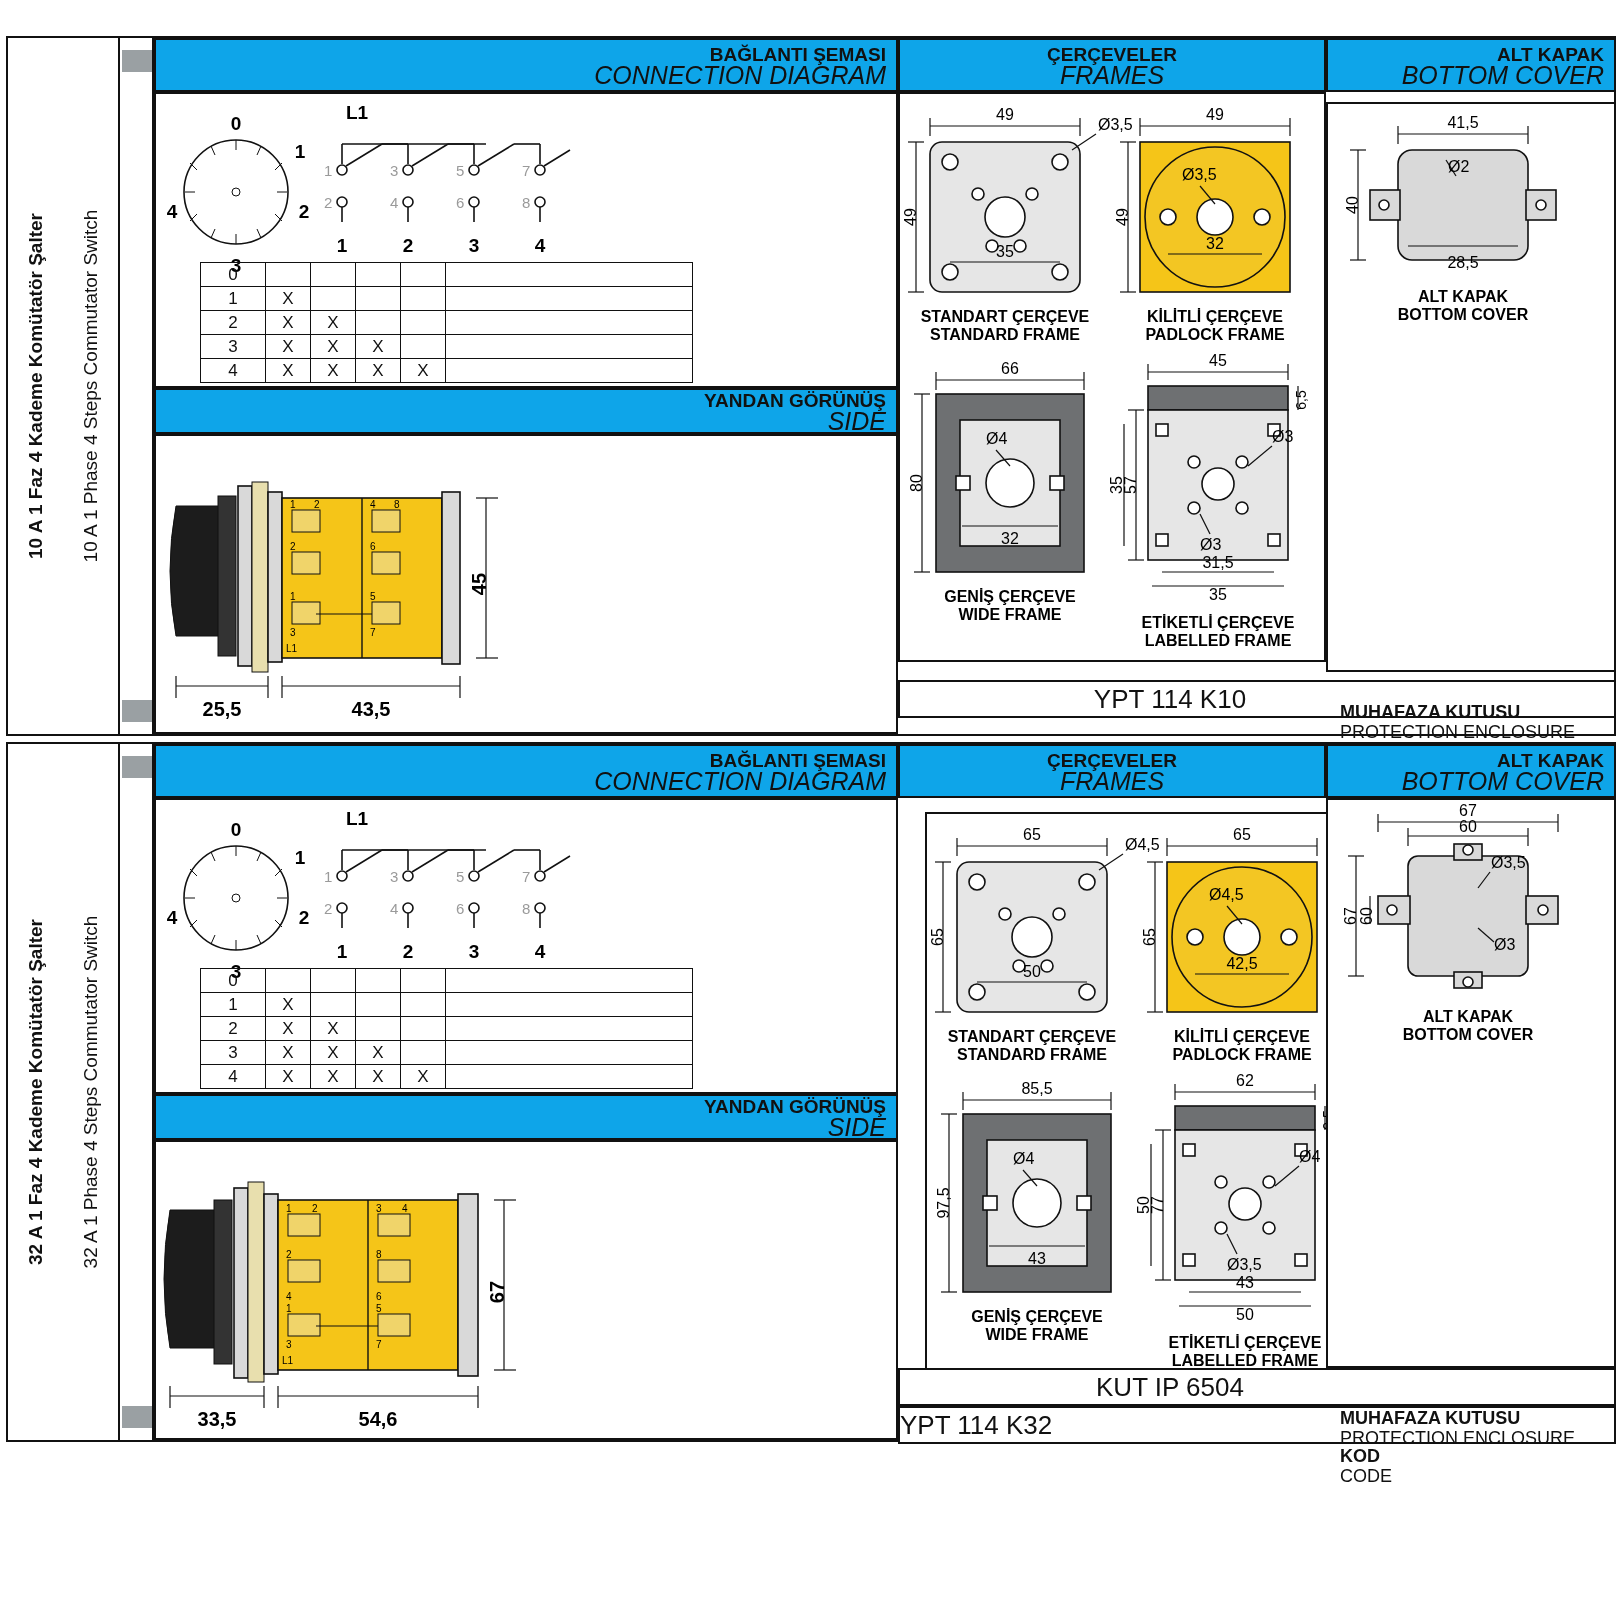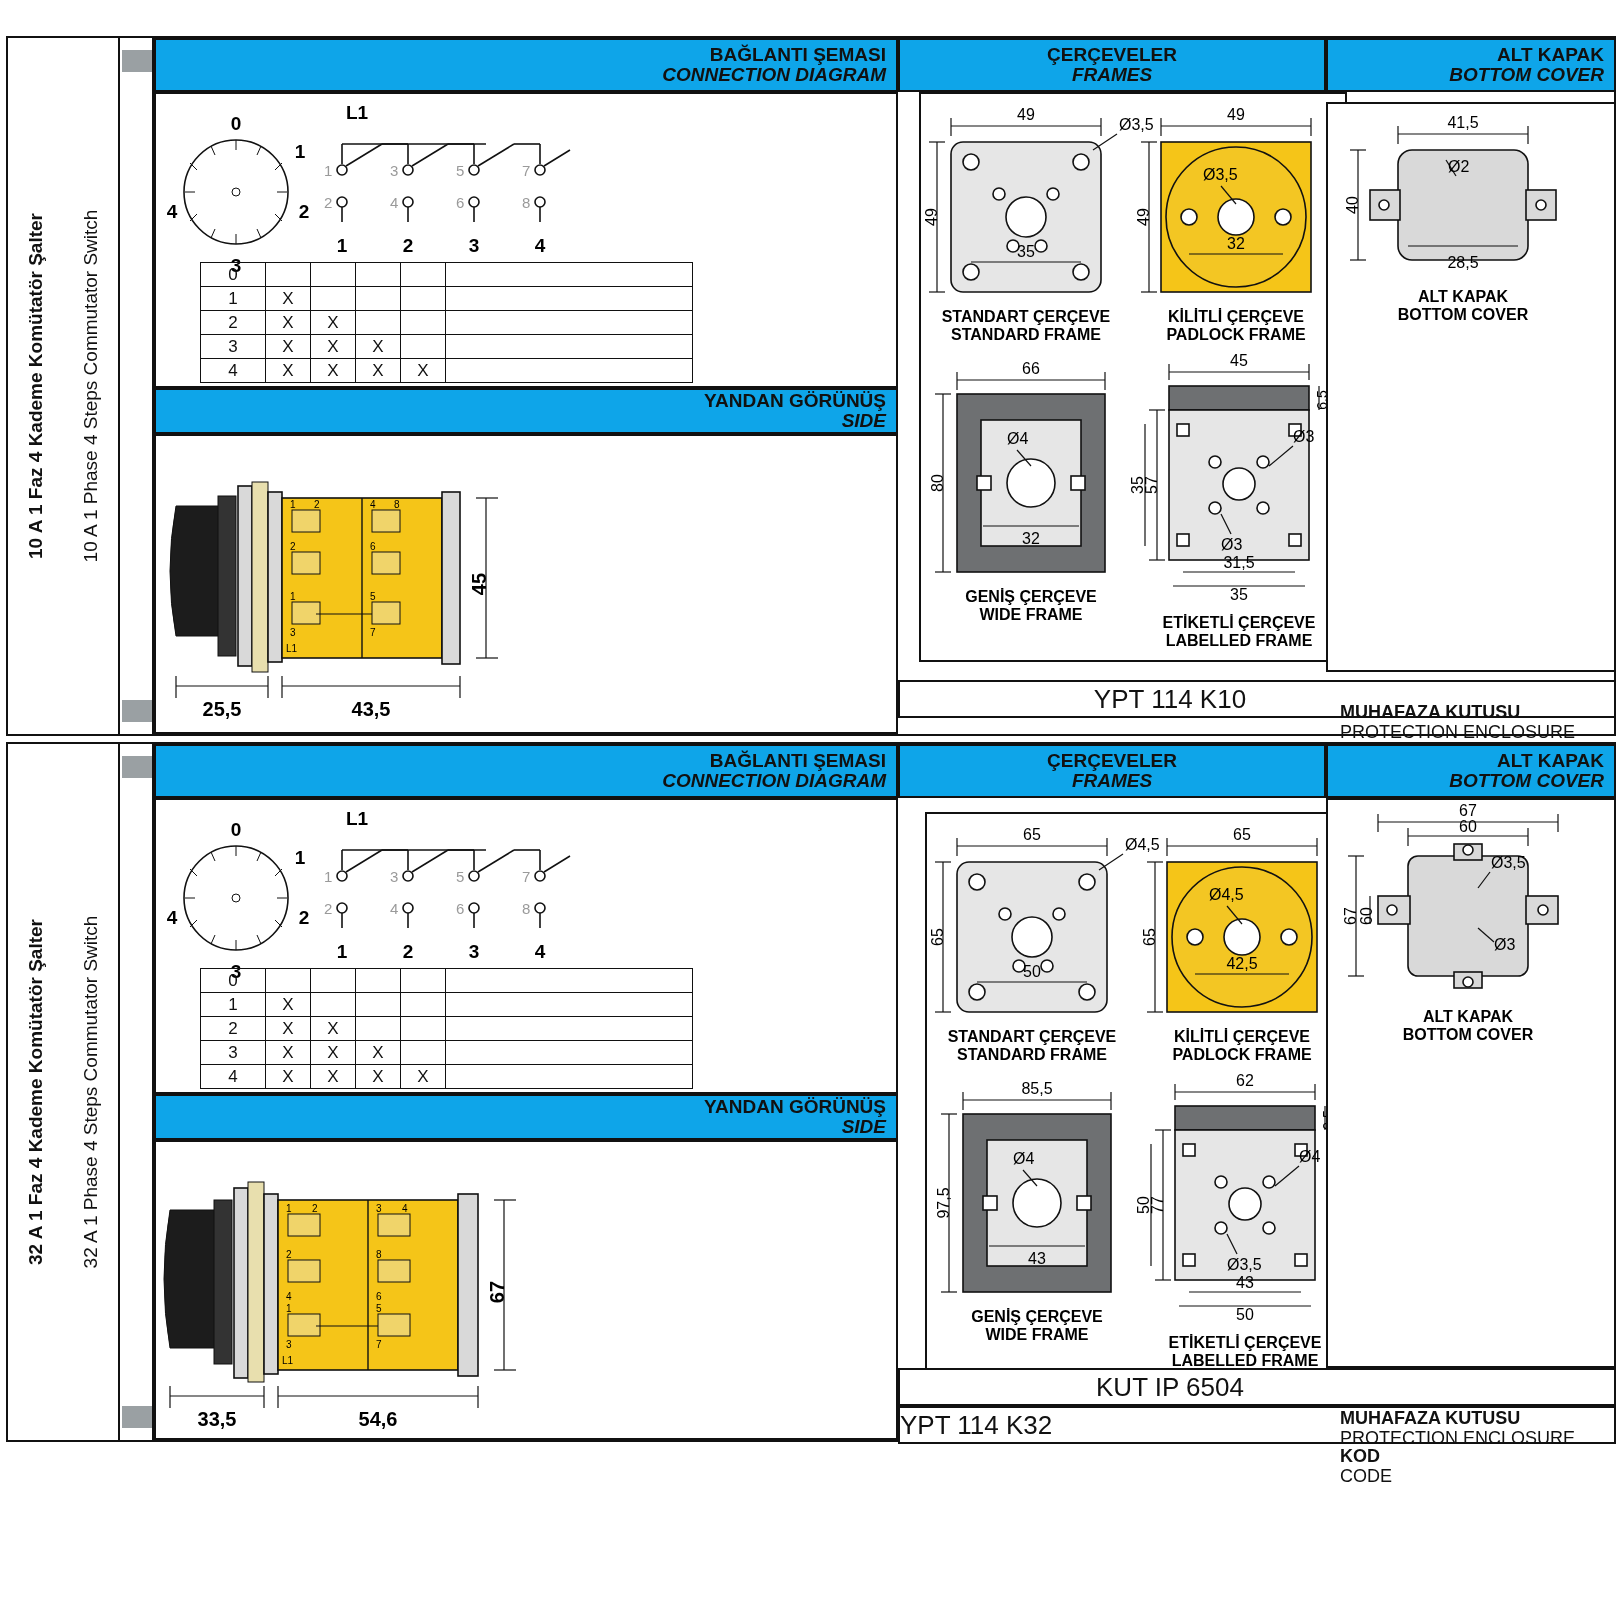--- a/index.html
+++ b/index.html
@@ -20,21 +20,21 @@
 
   
   .greycol{position:absolute;left:112px;top:0;width:34px;height:100%;background:#fff;border-right:2px solid #111;box-sizing:border-box;}
   .greybar{position:absolute;left:2px;width:30px;height:22px;background:#9aa0a3;}
 
   
   .content{position:absolute;left:146px;top:0;right:0;bottom:0;}
 
   .hdr{position:absolute;background:#0ea5e9;border:2px solid #111;box-sizing:border-box;display:flex;flex-direction:column;justify-content:center;align-items:flex-end;padding-right:10px;}
   .hdr .t1{font-weight:bold;font-size:19px;line-height:20px;}
-  .hdr .t2{font-style:italic;font-size:19px;line-height:20px;font-weight:bold;}
+  .hdr .t2{font-style:italic;font-size:25px;line-height:20px;}
   .hdr.center{align-items:center;padding-right:0;}
 
   .cell{position:absolute;border:2px solid #111;box-sizing:border-box;background:#fff;}
 
   table.tt{border-collapse:collapse;position:absolute;}
   table.tt td{border:1.6px solid #111;height:21px;font-size:17px;text-align:center;}
   table.tt td.lab{width:62px;}
   table.tt td.x{width:42px;}
   .sidelbl{position:absolute;box-sizing:border-box;margin-top:40px;}
   .sidelbl .t1{font-weight:bold;font-size:18px;line-height:20px;}
@@ -257,21 +257,21 @@
           <line x1="330" y1="62" x2="330" y2="222"></line>
           <line x1="320" y1="62" x2="342" y2="62"></line>
           <line x1="320" y1="222" x2="342" y2="222"></line>
         </g>
         <text x="66" y="280" font-size="20" font-weight="bold" text-anchor="middle">25,5</text>
         <text x="215" y="280" font-size="20" font-weight="bold" text-anchor="middle">43,5</text>
         <text x="330" y="148" font-size="20" font-weight="bold" text-anchor="middle" transform="rotate(-90 330 148)">45</text>
       </svg>
     </div>
 
-    <div class="cell" style="left:765px;top:54px;width:428px;height:570px;">
+    <div class="cell" style="left:744px;top:54px;width:428px;height:570px;">
       <svg width="424" height="566" viewBox="0 0 424 566">
 
         <rect x="30" y="48" width="150" height="150" rx="12" class="lightgray"></rect>
         <circle cx="50" cy="68" r="8" class="white"></circle>
             <circle cx="160" cy="68" r="8" class="white"></circle>
         <circle cx="50" cy="178" r="8" class="white"></circle>
             <circle cx="160" cy="178" r="8" class="white"></circle>
         <circle cx="105" cy="123" r="20" class="white"></circle>
         <circle cx="78" cy="100" r="6" class="white"></circle>
             <circle cx="132" cy="100" r="6" class="white"></circle>

